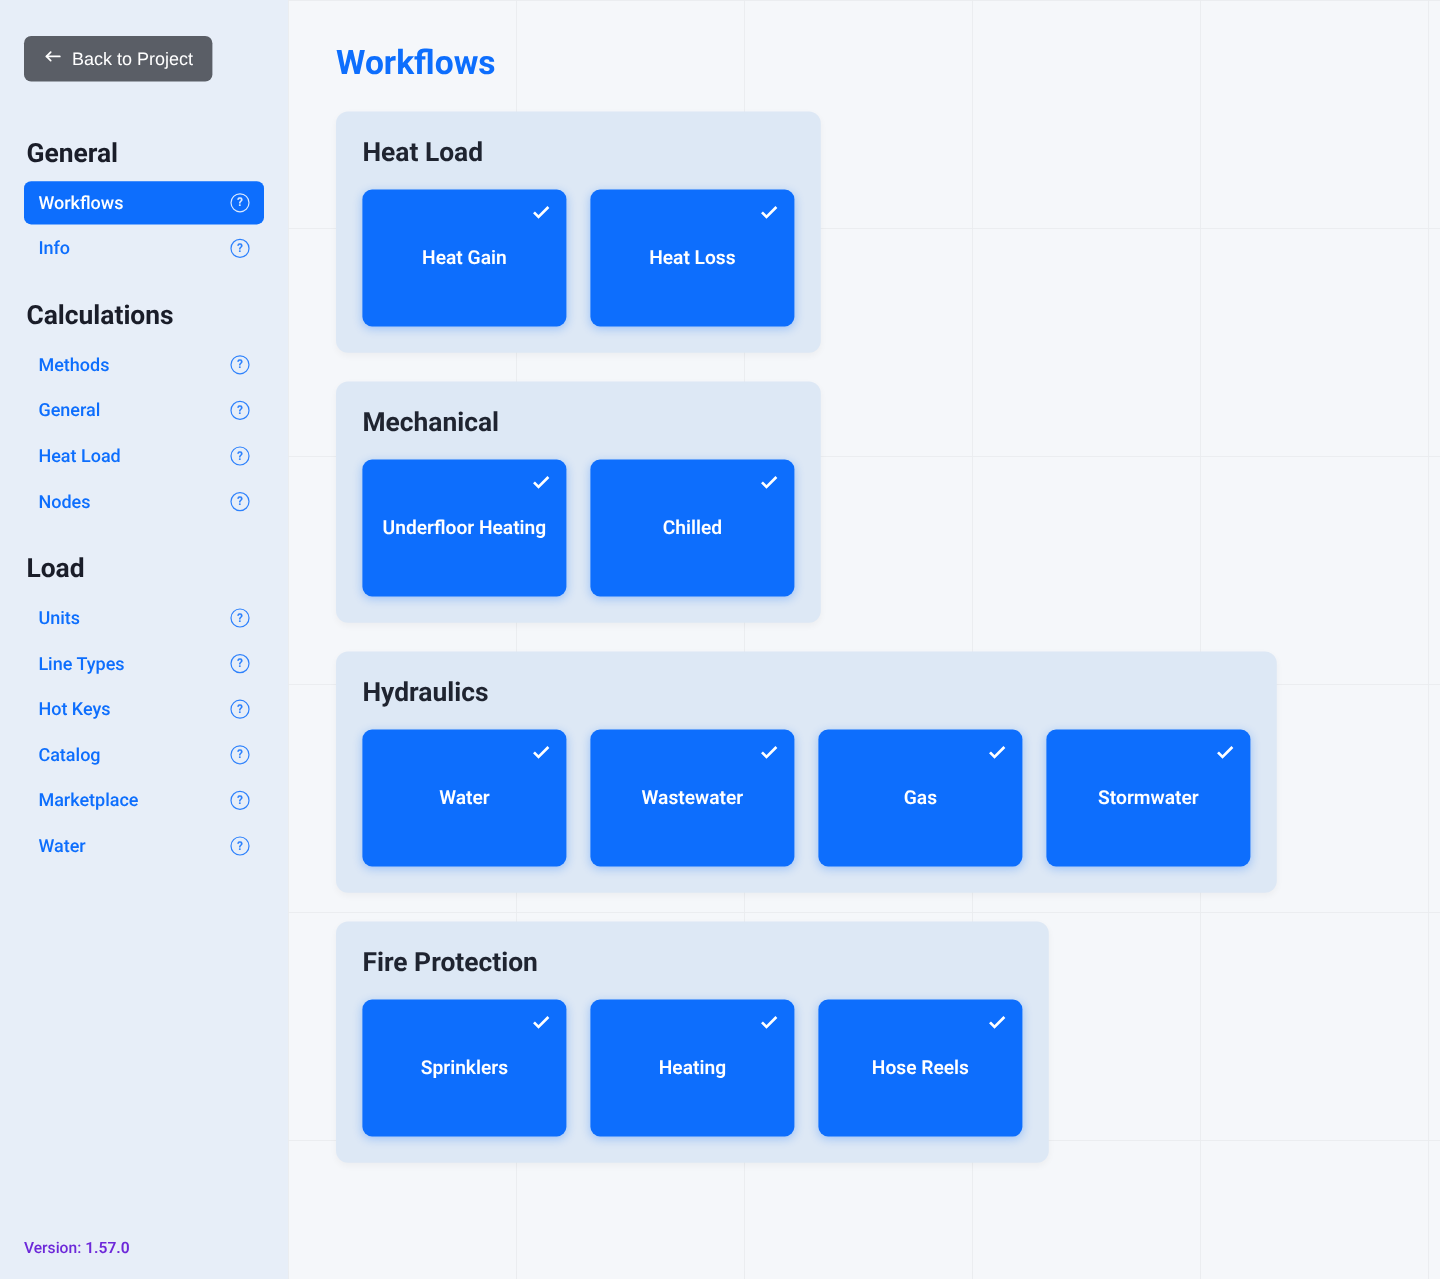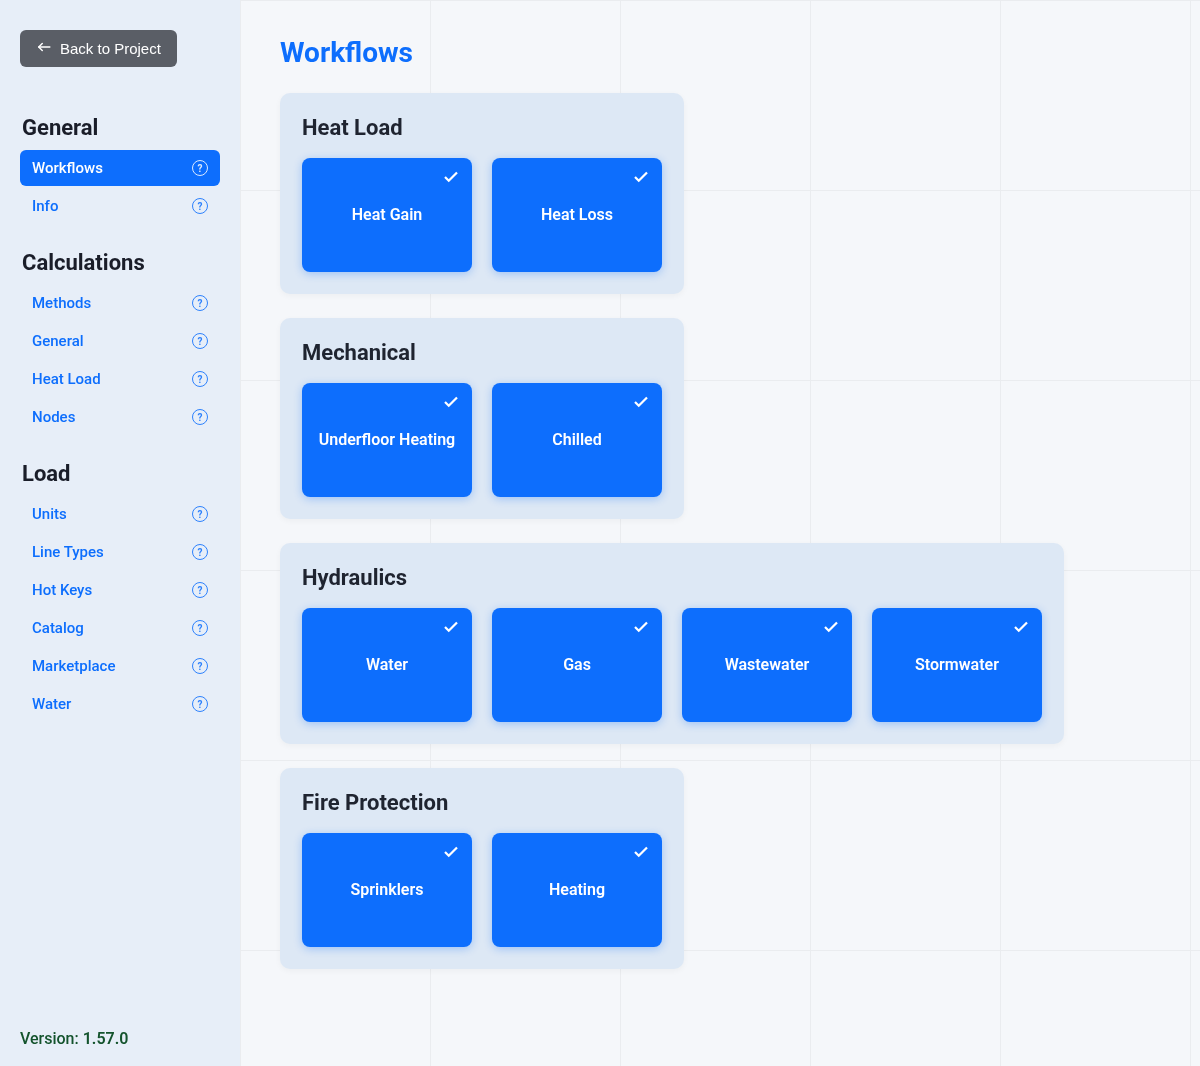--- a/index.html
+++ b/index.html
@@ -90,22 +90,22 @@
       justify-content: center;
       font-size: 10px;
       font-weight: 700;
       opacity: 0.85;
     }
     
     .version {
       position: absolute;
       bottom: 18px;
       left: 20px;
-      font-size: 16px;
-      color: #14532d;
+      font-size: 13px;
+      color: #6d28d9;
       font-weight: 500;
     }
     .version .vnum { font-weight: 600; }
     
     
     .main {
       flex: 1;
       padding: 36px 40px;
       position: relative;
       z-index: 1;
@@ -291,27 +291,27 @@
       <div class="workflow-card">
         <span class="check"><svg viewBox="0 0 24 24">
               <polyline points="4 12 9 17 20 6"></polyline>
             </svg></span>
         <span class="card-label">Water</span>
       </div>
       <div class="workflow-card">
         <span class="check"><svg viewBox="0 0 24 24">
               <polyline points="4 12 9 17 20 6"></polyline>
             </svg></span>
+        <span class="card-label">Wastewater</span>
+      </div>
+      <div class="workflow-card">
+        <span class="check"><svg viewBox="0 0 24 24">
+              <polyline points="4 12 9 17 20 6"></polyline>
+            </svg></span>
         <span class="card-label">Gas</span>
-      </div>
-      <div class="workflow-card">
-        <span class="check"><svg viewBox="0 0 24 24">
-              <polyline points="4 12 9 17 20 6"></polyline>
-            </svg></span>
-        <span class="card-label">Wastewater</span>
       </div>
       <div class="workflow-card">
         <span class="check"><svg viewBox="0 0 24 24">
               <polyline points="4 12 9 17 20 6"></polyline>
             </svg></span>
         <span class="card-label">Stormwater</span>
       </div>
     </div>
   </section>
 
@@ -323,15 +323,21 @@
               <polyline points="4 12 9 17 20 6"></polyline>
             </svg></span>
         <span class="card-label">Sprinklers</span>
       </div>
       <div class="workflow-card">
         <span class="check"><svg viewBox="0 0 24 24">
               <polyline points="4 12 9 17 20 6"></polyline>
             </svg></span>
         <span class="card-label">Heating</span>
       </div>
+      <div class="workflow-card">
+        <span class="check"><svg viewBox="0 0 24 24">
+              <polyline points="4 12 9 17 20 6"></polyline>
+            </svg></span>
+        <span class="card-label">Hose Reels</span>
+      </div>
     </div>
   </section>
 </main>
 
 </body></html>

